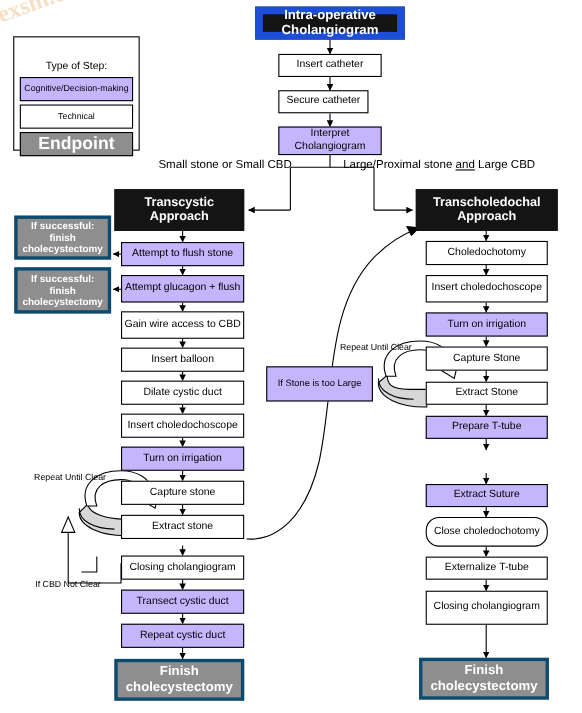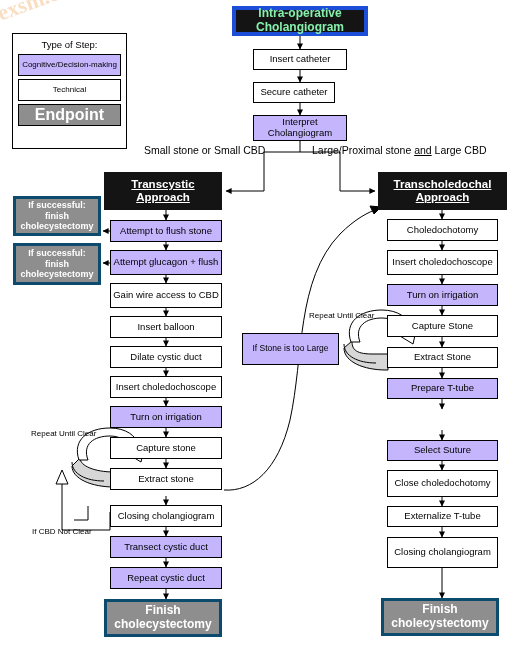--- a/index.html
+++ b/index.html
@@ -23,34 +23,34 @@
     text-align:center;
     line-height:1.12;
     font-size:9.5px;
     padding:1px 2px;
     background:#ffffff;
   }
   .tech{background:#ffffff;color:#000;}
   .cog{background:#c4b5fd;color:#000;}
   .endpoint{background:#8e8e8e;color:#ffffff;border:3px solid #0c4a6e;}
   .header-node{
-    background:#141414;color:#86efac;border:4px solid #1d4ed8;
+    background:#141414;color:#ffffff;border:7px solid #1d4ed8;
     font-size:12px;font-weight:bold;line-height:1.14;
   }
   .title-node{
     background:#141414;color:#ffffff;border:1px solid #141414;
-    font-size:11.5px;font-weight:bold;line-height:1.14;text-decoration:underline;
+    font-size:11.5px;font-weight:bold;line-height:1.14;
   }
   .endpoint-big{font-size:12px;font-weight:bold;line-height:1.15;}
   .endpoint-small{font-size:9px;font-weight:bold;line-height:1.18;}
 
   .legend-box{
-    position:absolute;left:12px;top:33px;width:115px;height:116px;
+    position:absolute;left:12px;top:33px;width:115px;height:104px;
     border:1px solid #000;background:#ffffff;box-sizing:border-box;
-    padding:4px 5px;
+    padding:20px 5px;
   }
   .legend-title{font-size:9.5px;text-align:center;margin:1px 0 4px 0;}
   .legend-item{
     box-sizing:border-box;border:1px solid #000;
     height:22px;display:flex;align-items:center;justify-content:center;
     text-align:center;font-size:8px;line-height:1.1;margin-bottom:3px;
   }
   .legend-item.endpoint{font-size:16px;font-weight:bold;}
 
   .edge-label{
@@ -216,21 +216,21 @@
   <div class="node cog" style="left:242px;top:333px;width:97px;height:32px;font-size:8.5px;">If Stone is too Large</div>
 
   <div class="node tech" style="left:387px;top:219px;width:111px;height:22px;">Choledochotomy</div>
 
   <div class="node title-node" style="left:378px;top:172px;width:129px;height:38px;">Transcholedochal Approach</div>
   <div class="node tech" style="left:387px;top:250px;width:111px;height:25px;">Insert choledochoscope</div>
   <div class="node cog" style="left:387px;top:284px;width:111px;height:22px;">Turn on irrigation</div>
   <div class="node tech" style="left:387px;top:315px;width:111px;height:22px;">Capture Stone</div>
   <div class="node tech" style="left:387px;top:347px;width:111px;height:21px;">Extract Stone</div>
   <div class="node cog" style="left:387px;top:378px;width:111px;height:21px;">Prepare T-tube</div>
-  <div class="node cog" style="left:387px;top:440px;width:111px;height:21px;">Select Suture</div>
-  <div class="node tech" style="left:387px;top:470px;width:111px;height:27px;">Close choledochotomy</div>
+  <div class="node cog" style="left:387px;top:440px;width:111px;height:21px;">Extract Suture</div>
+  <div class="node tech" style="left:387px;top:470px;width:111px;height:27px;border-radius:12px;">Close choledochotomy</div>
   <div class="node tech" style="left:387px;top:506px;width:111px;height:21px;">Externalize T-tube</div>
   <div class="node tech" style="left:387px;top:537px;width:111px;height:31px;">Closing cholangiogram</div>
   <div class="node endpoint endpoint-big" style="left:381px;top:598px;width:118px;height:38px;">Finish cholecystectomy</div>
 
   <div class="loop-label" style="left:309px;top:311px;">Repeat Until Clear</div>
 
 </div>
 
 </body></html>

